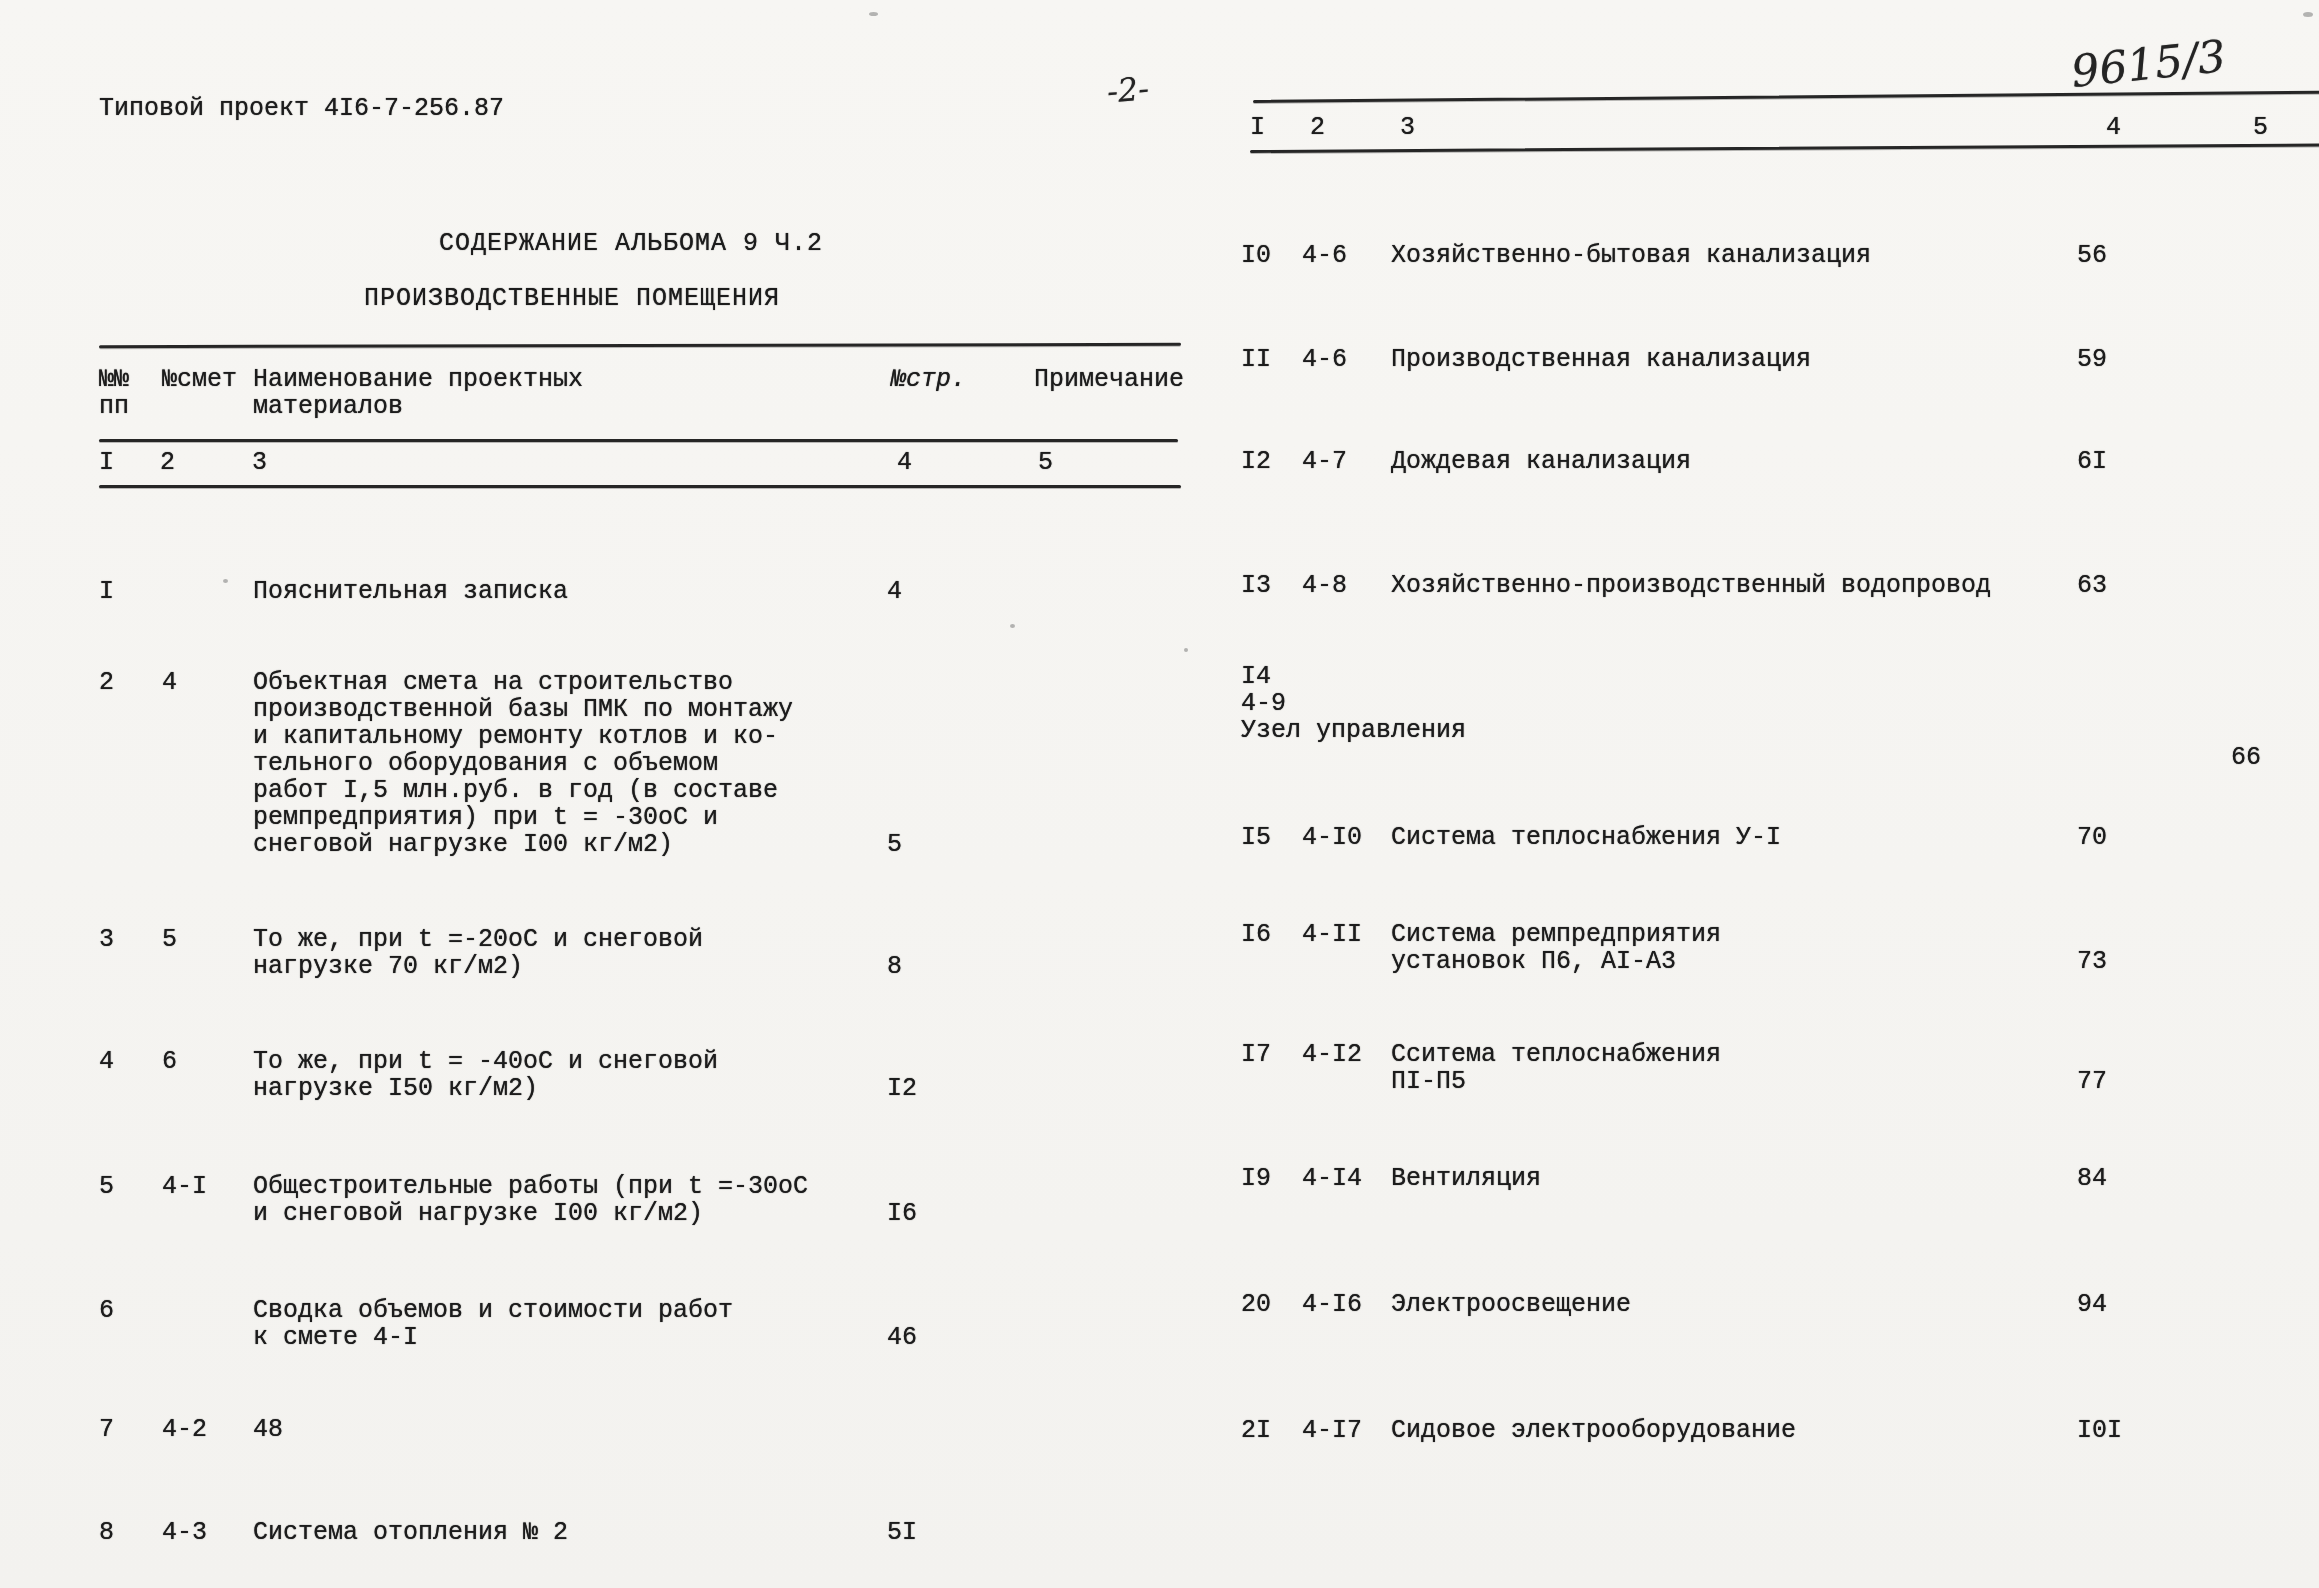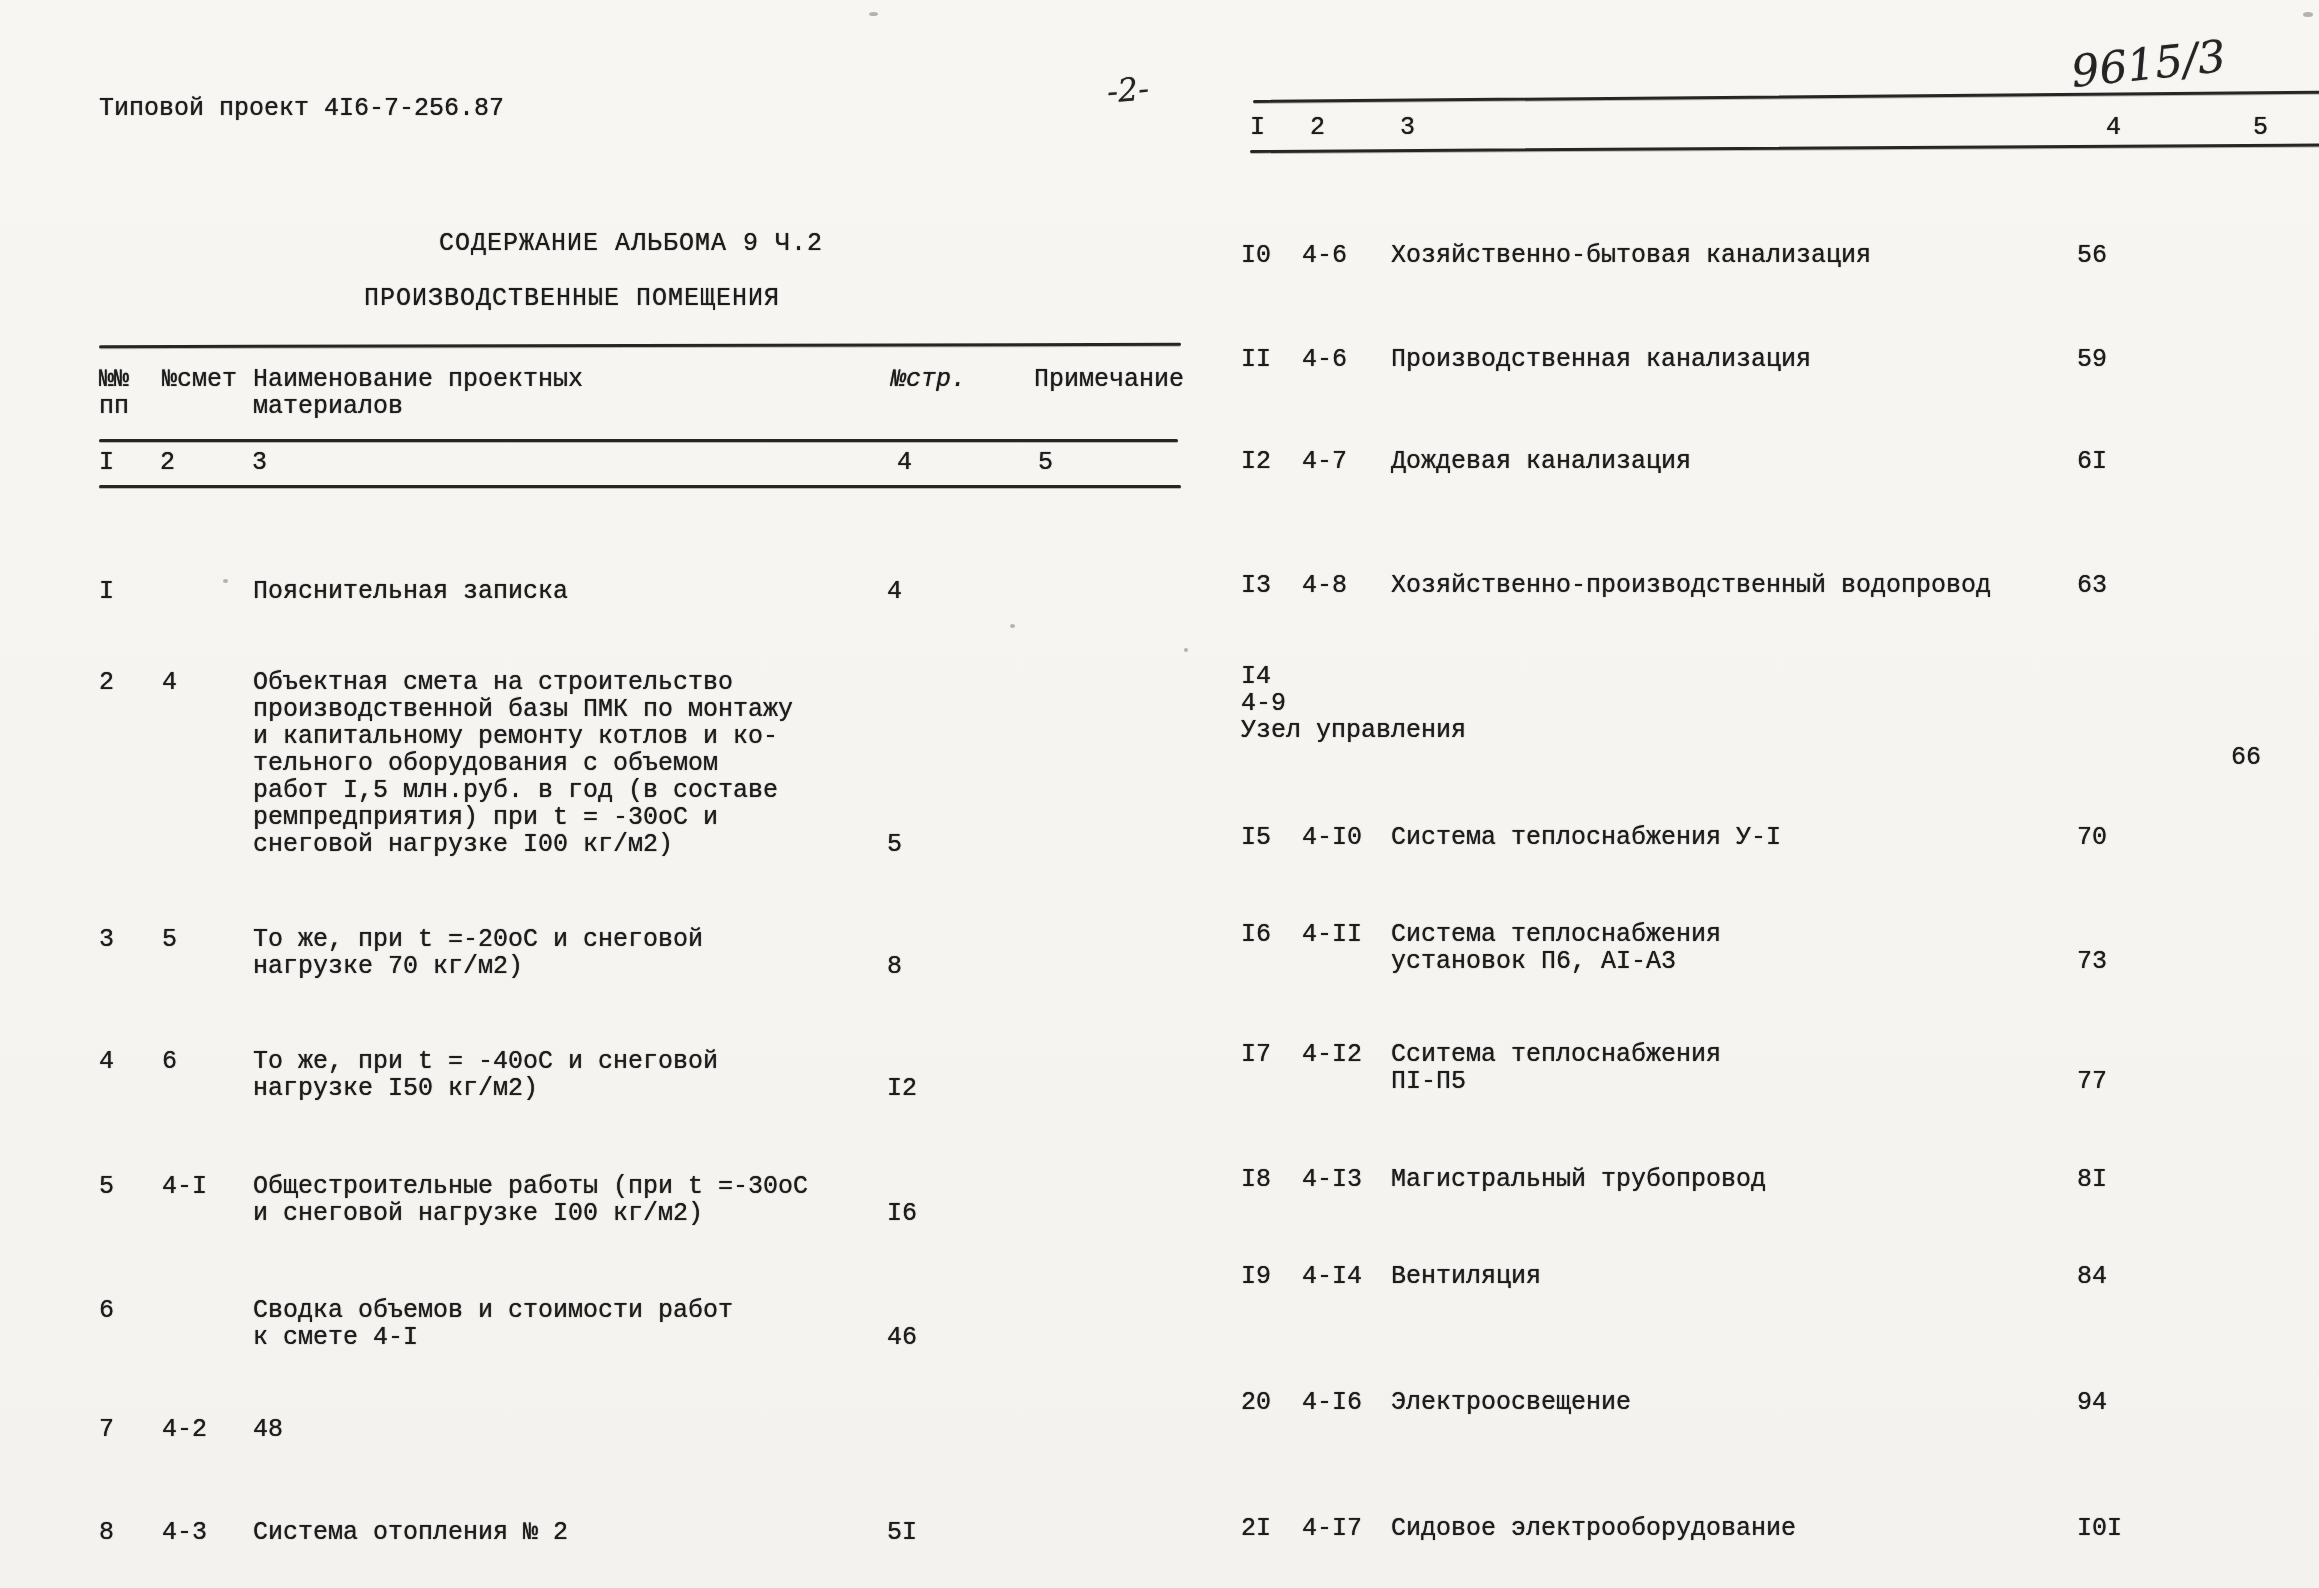--- a/index.html
+++ b/index.html
@@ -186,37 +186,31 @@
       </div>
       <div class="trow" style="margin-top:26px;">
         <span class="rn">I5</span>
         <span class="re">4-I0</span>
         <span class="rname">Система теплоснабжения У-I</span>
         <span class="rpage">70</span>
       </div>
       <div class="trow" style="margin-top:43px;">
         <span class="rn">I6</span>
         <span class="re">4-II</span>
-        <span class="rname">Система теплоснабжения
+        <span class="rname">Система ремпредприятия
 установок П6, АI-А3</span>
         <span class="rpage">73</span>
       </div>
       <div class="trow" style="margin-top:39px;">
         <span class="rn">I7</span>
         <span class="re">4-I2</span>
         <span class="rname">Сситема теплоснабжения
 ПI-П5</span>
         <span class="rpage">77</span>
       </div>
-      <div class="trow" style="margin-top:44px;">
-        <span class="rn">I8</span>
-        <span class="re">4-I3</span>
-        <span class="rname">Магистральный трубопровод</span>
-        <span class="rpage">8I</span>
-      </div>
       <div class="trow" style="margin-top:43px;">
         <span class="rn">I9</span>
         <span class="re">4-I4</span>
         <span class="rname">Вентиляция</span>
         <span class="rpage">84</span>
       </div>
       <div class="trow" style="margin-top:72px;">
         <span class="rn">20</span>
         <span class="re">4-I6</span>
         <span class="rname">Электроосвещение</span>

